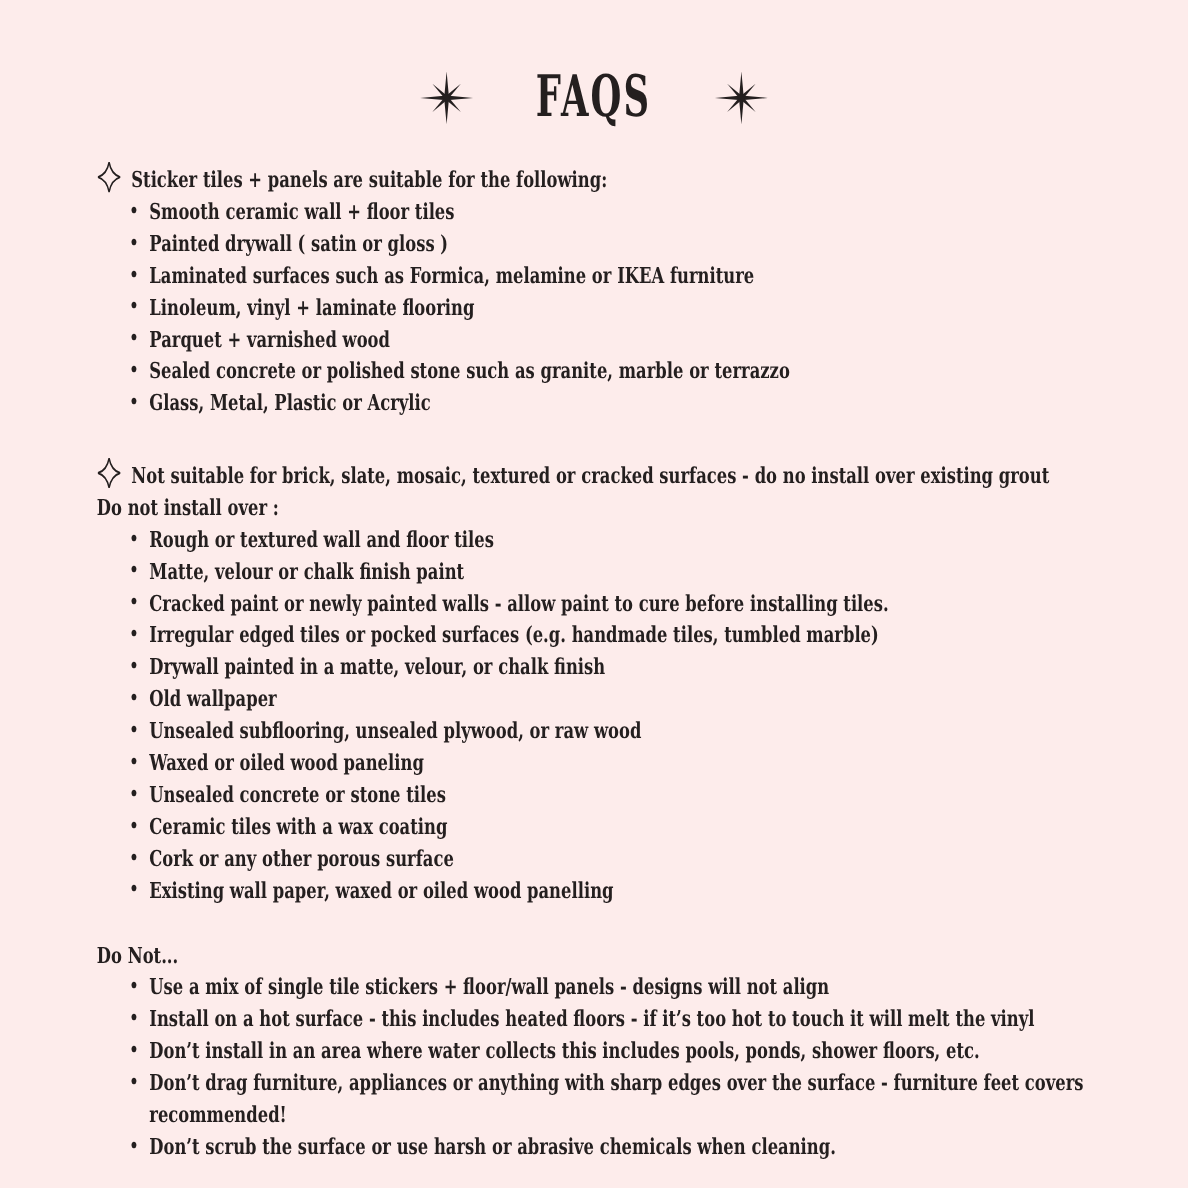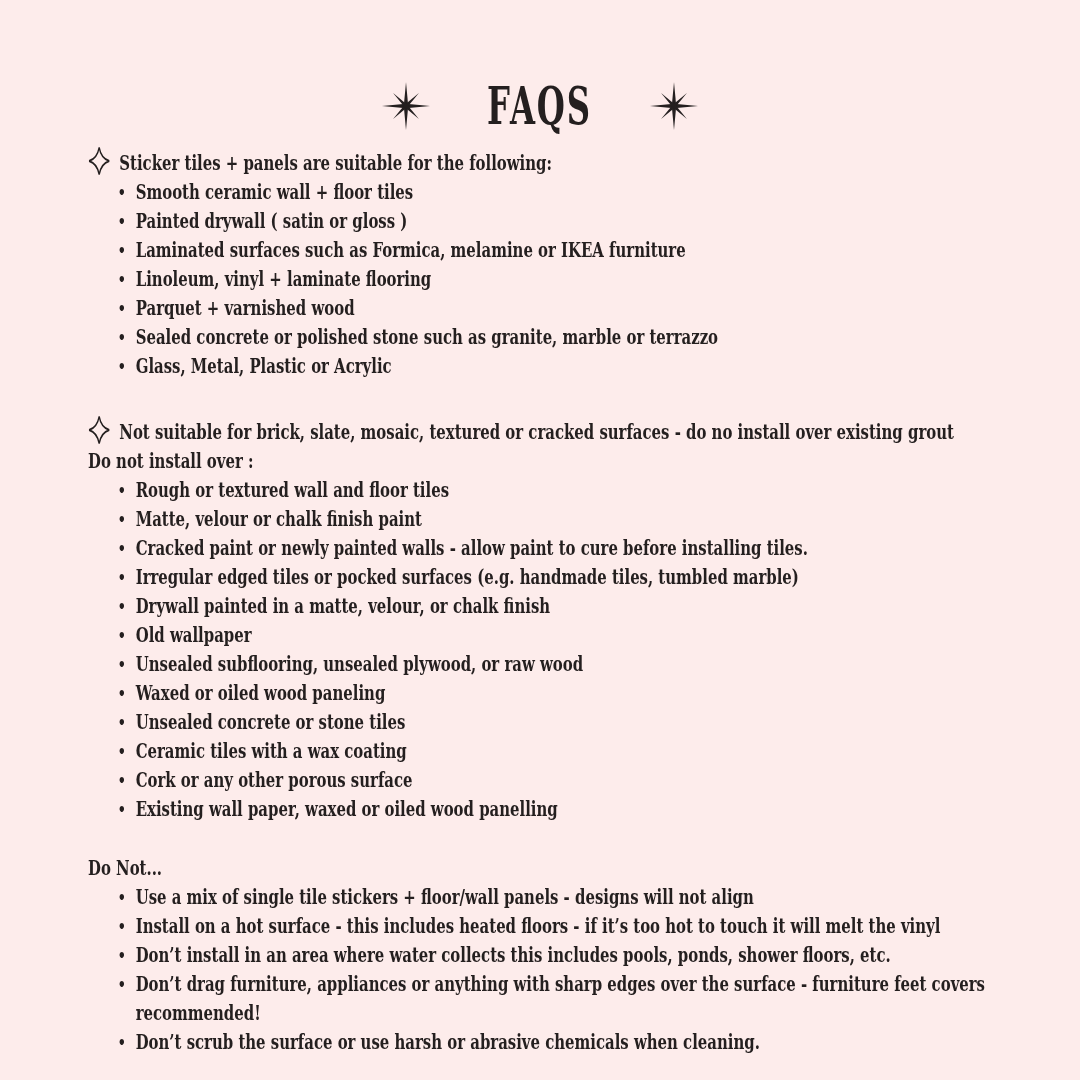--- a/index.html
+++ b/index.html
@@ -7,21 +7,21 @@
     position:relative;
     width:1080px;height:1080px;
     background:#fdeceb;
     overflow:hidden;
     font-family:"DejaVu Serif", serif;
     color:#241f1f;
   }
   
   .title-row{
     position:absolute;top:62px;left:0;right:0;
-    display:flex;align-items:center;justify-content:center;gap:24px;margin-top:18px;
+    display:flex;align-items:flex-end;justify-content:center;gap:24px;
   }
   .title-text{
     display:inline-block;
     font-size:52px;font-weight:700;line-height:1;
     letter-spacing:3px;
     transform:scaleX(0.62);transform-origin:center;
   }
   .star{flex:0 0 auto;}
   
   .content{

